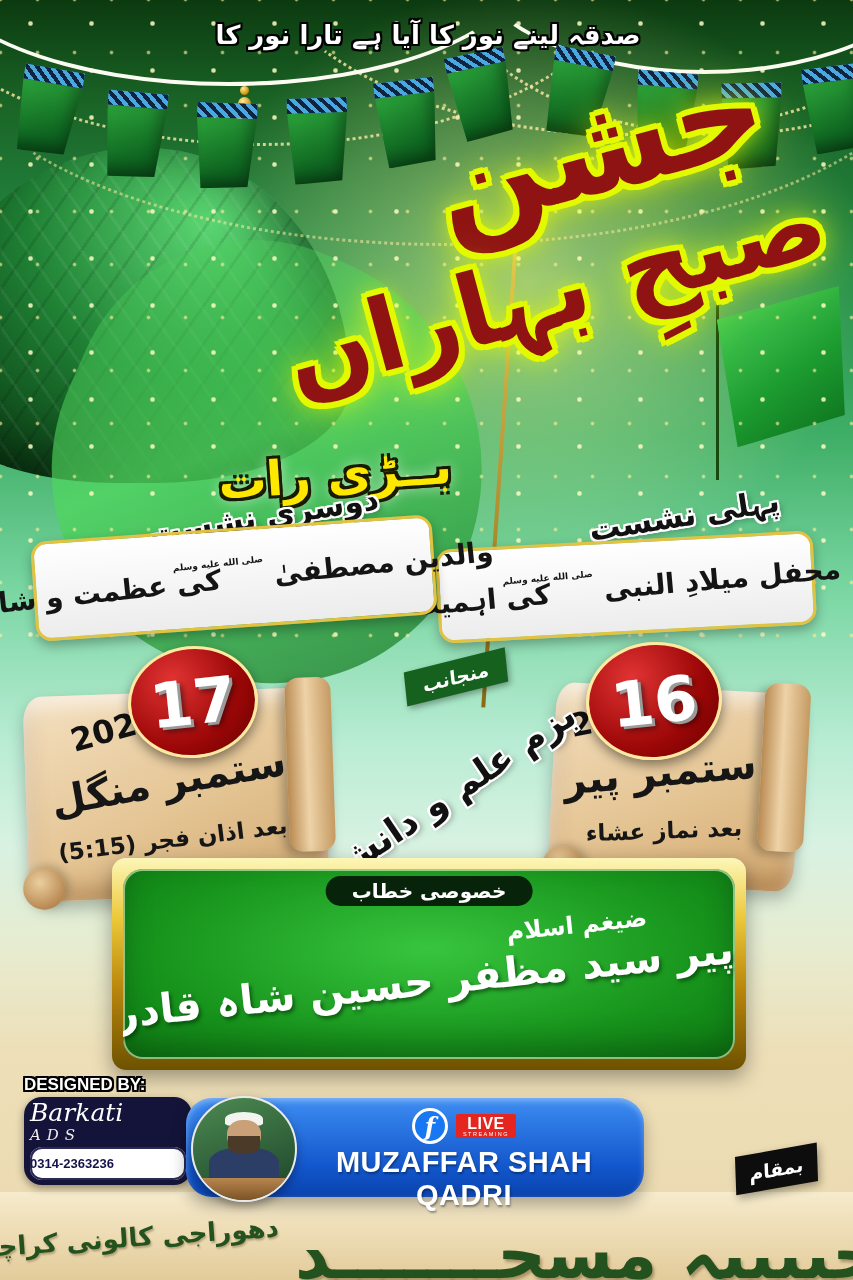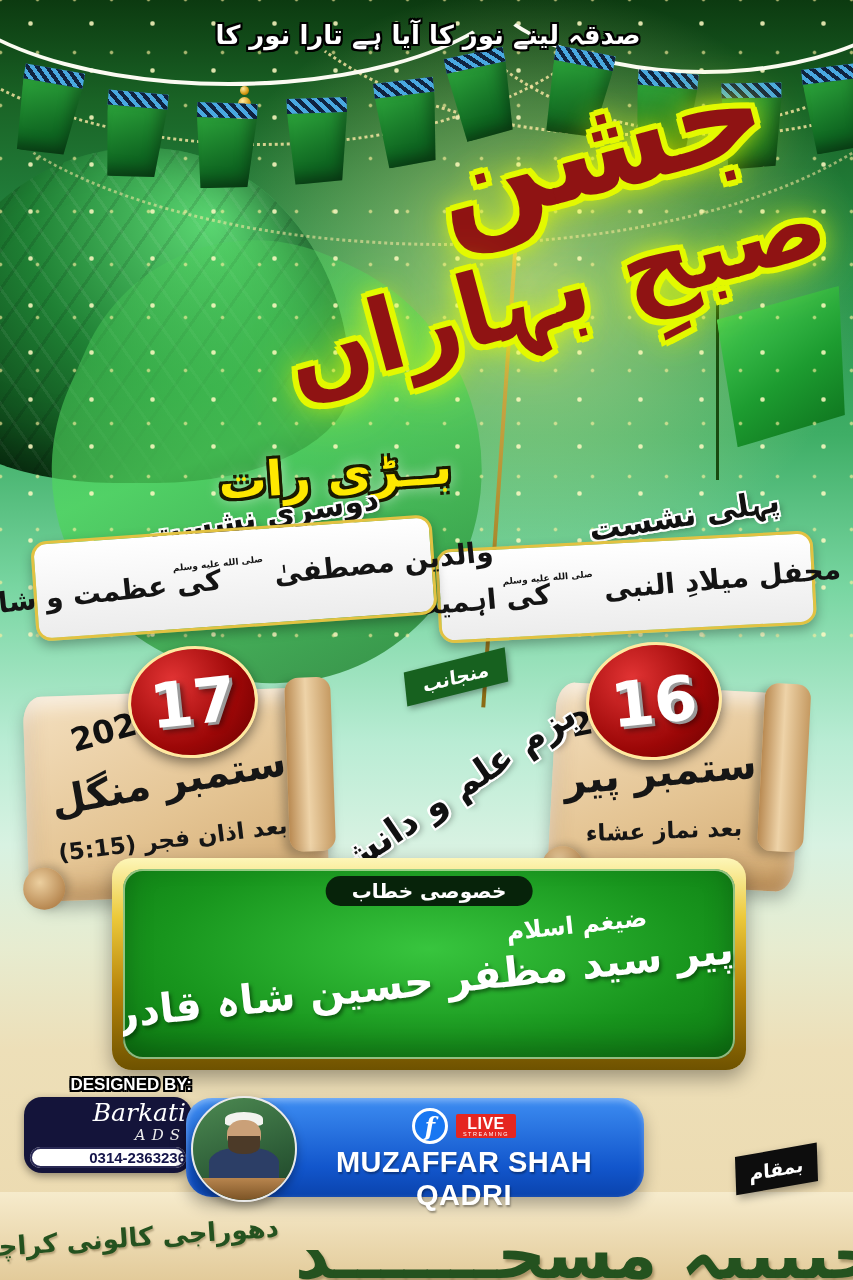--- a/index.html
+++ b/index.html
@@ -89,39 +89,39 @@
   .scr-year{font-size:32px;font-weight:bold;color:#111;transform:rotate(-14deg);}
   .scr-broz{font-size:17px;font-weight:bold;color:#111;transform:rotate(-12deg);}
   .scr-line{font-size:40px;font-weight:bold;color:#161616;transform:rotate(-8deg);white-space:nowrap;}
   .scr-time{font-size:23px;font-weight:bold;color:#161616;transform:rotate(-5deg);white-space:nowrap;}
   
   .org-badge{left:404px;top:660px;background:#17611f;color:#fff;font-size:19px;font-weight:bold;
     padding:6px 18px;transform:rotate(-14deg) skewX(-8deg);box-shadow:2px 3px 6px rgba(0,0,0,.35);}
   .org-name{left:338px;top:700px;width:230px;height:180px;display:flex;align-items:center;justify-content:center;}
   .org-name span{font-size:36px;font-weight:bold;color:#111;transform:rotate(-34deg);white-space:nowrap;}
   
-  .banner{left:112px;top:858px;width:634px;height:212px;border-radius:20px;padding:11px;box-sizing:border-box;
+  .banner{left:112px;top:858px;width:634px;height:212px;border-radius:14px;padding:11px;box-sizing:border-box;
     background:linear-gradient(180deg,#fdf6b8,#ecc93a 28%,#b8860b 62%,#6e5200 100%);
     box-shadow:0 8px 20px rgba(0,0,0,.35);}
   .banner-in{position:relative;width:100%;height:100%;border-radius:20px;overflow:hidden;
     background:radial-gradient(ellipse at 50% 42%,#38c53e,#18951d 62%,#0d7a12);
     box-shadow:inset 0 0 0 2px rgba(255,255,220,.55),inset 0 -14px 30px rgba(0,0,0,.25);}
   .banner-tag{position:absolute;left:50%;top:7px;transform:translateX(-50%);background:#07230a;color:#fff;
     font-size:20px;font-weight:bold;padding:3px 26px;border-radius:18px;white-space:nowrap;}
   .banner-hon{position:absolute;right:88px;top:42px;color:#fff;font-size:24px;font-weight:bold;transform:rotate(-6deg);}
   .banner-name{position:absolute;left:0;right:0;top:88px;text-align:center;color:#fff;font-size:41px;font-weight:bold;
     white-space:nowrap;transform:rotate(-6deg);text-shadow:2px 3px 4px rgba(0,40,0,.55);}
   
-  .designed{left:24px;top:1075px;width:168px;text-align:right;}
+  .designed{left:24px;top:1075px;width:168px;text-align:left;}
   .designed-label{color:#fff;font-weight:bold;font-size:17px;font-family:"Liberation Sans",sans-serif;}
   .designer-box{margin-top:2px;background:#14143a;border-radius:18px;padding:3px 6px 5px;box-shadow:0 3px 8px rgba(0,0,0,.4);}
   .designer-name{color:#fff;font-family:"DejaVu Serif",serif;font-style:italic;font-size:25px;line-height:1.05;}
   .designer-sub{color:#eee;font-family:"DejaVu Serif",serif;font-style:italic;font-size:15px;letter-spacing:6px;}
-  .designer-phone{margin-top:3px;background:#fff;border-radius:12px;color:#15154a;font-weight:bold;font-size:15px;
-    padding:2px 0;font-family:"Liberation Sans",sans-serif;box-shadow:inset 0 0 0 2px #2a2a55;}
+  .designer-phone{margin-top:3px;background:#fff;border-radius:12px;color:#15154a;font-weight:bold;font-size:13px;
+    padding:9px 0;font-family:"Liberation Sans",sans-serif;box-shadow:inset 0 0 0 2px #2a2a55;}
   
   .bluebar{left:186px;top:1098px;width:458px;height:99px;border-radius:26px;
     background:linear-gradient(180deg,#3d8df2,#1256cc 70%,#0a43ad);
     box-shadow:0 8px 16px rgba(0,0,0,.3),inset 0 3px 6px rgba(255,255,255,.35);}
   .photo{position:absolute;left:5px;top:-2px;width:102px;height:102px;border-radius:50%;overflow:hidden;
     border:2px solid #e9e9e9;background:linear-gradient(160deg,#4d8a52,#2e5e38 60%,#1d4227);box-shadow:0 4px 10px rgba(0,0,0,.35);}
   .ph-face{position:absolute;left:34px;top:22px;width:34px;height:30px;border-radius:45%;background:#caa078;}
   .ph-cap{position:absolute;left:32px;top:14px;width:38px;height:14px;border-radius:50% 50% 20% 20%;background:#f3f3ef;}
   .ph-beard{position:absolute;left:35px;top:38px;width:32px;height:18px;border-radius:0 0 45% 45%;background:#4c3a28;}
   .ph-body{position:absolute;left:16px;top:50px;width:70px;height:36px;border-radius:40% 40% 0 0;background:#2c3e66;}

